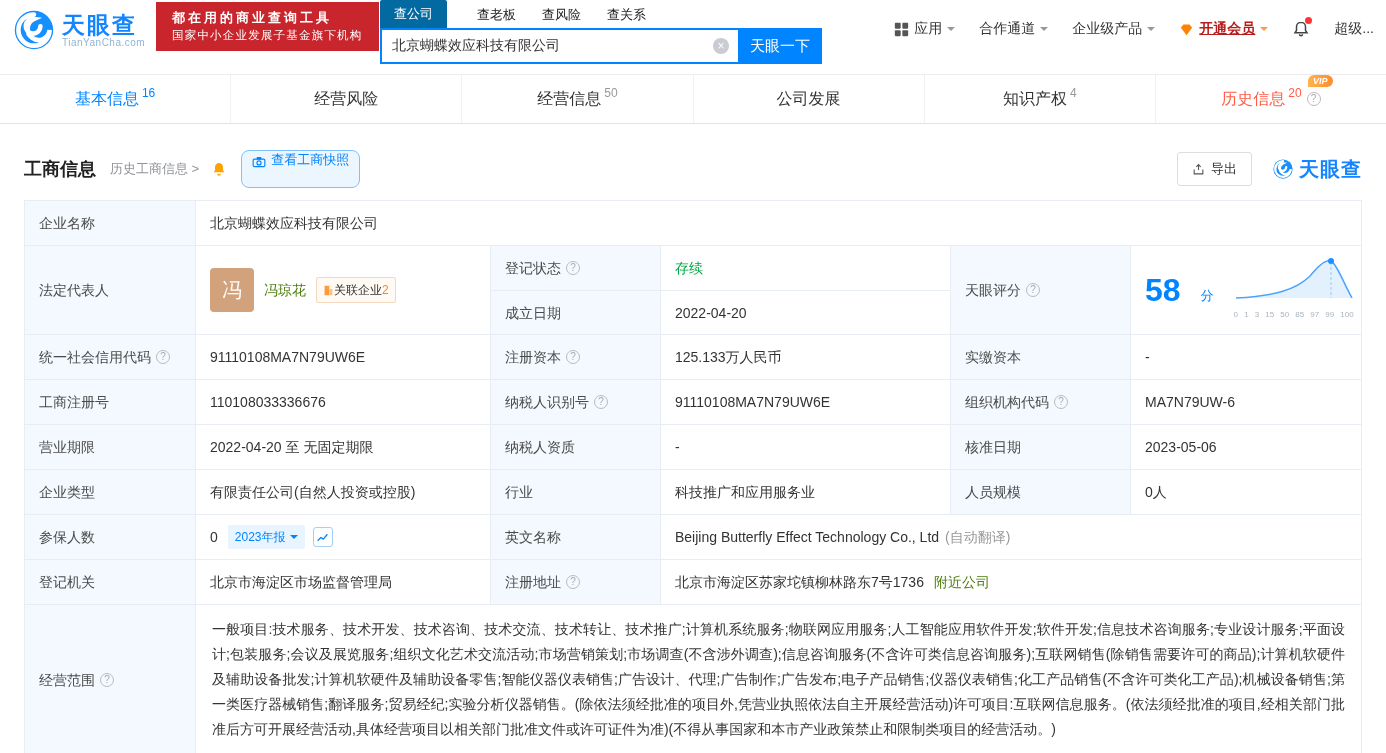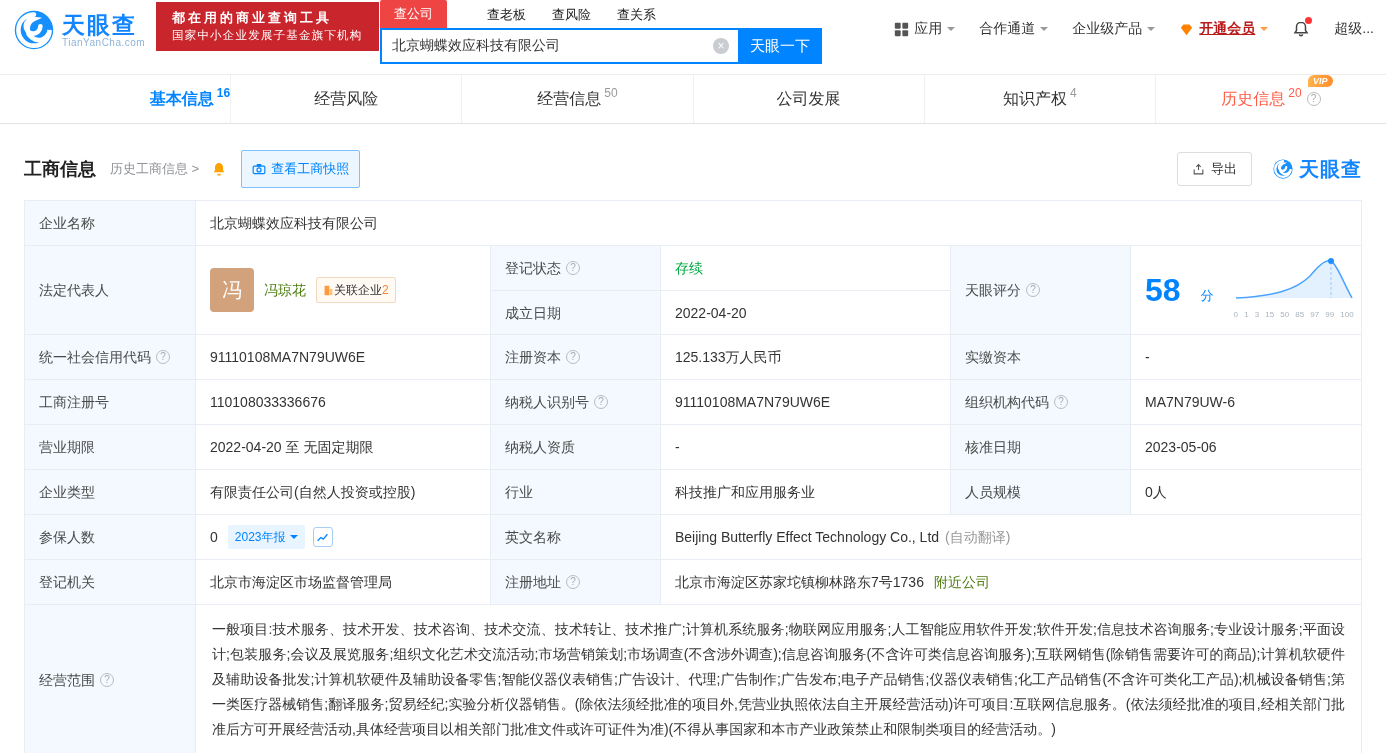--- a/index.html
+++ b/index.html
@@ -10,21 +10,21 @@
   .topbar { position:relative; height:62px; background:#fff; }
   .logo { position:absolute; left:12px; top:8px; display:flex; align-items:center; gap:6px; cursor:pointer; }
   .logo-brand { font-size:23px; font-weight:bold; color:#1285ff; letter-spacing:2px; line-height:24px; }
   .logo-domain { font-size:10px; color:#8fb4d6; letter-spacing:.5px; }
   .red-badge { position:absolute; left:156px; top:2px; background:#c9252c; color:#fff; padding:7px 16px; }
   .red-badge .l1 { font-size:13px; font-weight:bold; letter-spacing:3px; line-height:18px; }
   .red-badge .l2 { font-size:11.5px; letter-spacing:1.2px; line-height:17px; }
   .search-area { position:absolute; left:380px; top:2px; }
   .search-tabs { display:flex; align-items:flex-end; height:26px; }
   .stab { font-size:13px; color:#222; margin-right:26px; padding-bottom:4px; cursor:pointer; }
-  .stab.active { background:#ef4444; color:#fff; padding:5px 14px 5px; margin-right:40px; border-radius:2px 2px 0 0; }
+  .stab.active { background:#0369a1; color:#fff; padding:5px 14px 5px; margin-right:30px; border-radius:2px 2px 0 0; }
   .search-row { display:flex; }
   .input-wrap { position:relative; width:358px; }
   .input-wrap input { width:100%; height:36px; border:2px solid #0084ff; border-right:none; outline:none;
      padding:0 30px 0 10px; font-size:14px; color:#333; font-family:inherit; }
   .clear-btn { position:absolute; right:9px; top:10px; width:16px; height:16px; border-radius:50%;
      background:#c9ccd1; color:#fff; font-size:12px; line-height:16px; text-align:center; cursor:pointer; }
   .search-btn { width:84px; height:36px; background:#0084ff; color:#fff; border:none; font-size:15px;
      cursor:pointer; font-family:inherit; }
   .top-nav { position:absolute; right:12px; top:20px; display:flex; align-items:center; gap:24px; font-size:14px; color:#333; }
   .nav-item { display:flex; align-items:center; gap:5px; cursor:pointer; white-space:nowrap; }
@@ -33,39 +33,39 @@
   .nav-vip .crt { border-top-color:#ff9a40; }
   .bell-wrap { position:relative; cursor:pointer; display:flex; }
   .bell-dot { position:absolute; right:-2px; top:-3px; width:7px; height:7px; background:#f33; border-radius:50%; }
 
   
   .tabs-bar { margin-top:12px; height:50px; display:flex; background:#fff;
      border-top:1px solid #ececec; border-bottom:1px solid #e3e3e3; }
   .tab { flex:1; display:flex; align-items:center; justify-content:center; font-size:16px; color:#333;
      cursor:pointer; position:relative; border-left:1px solid #f1f1f1; }
   .tab:first-child { border-left:none; }
-  .tab.active { color:#0084ff; font-weight:bold;justify-content:flex-end; }
+  .tab.active { color:#0084ff; font-weight:normal; }
   .tab-count { font-size:12px; color:#999; margin-left:3px; position:relative; top:-6px; }
   .tab.active .tab-count { color:#0084ff; }
   .tab.history { color:#ff5c47; }
   .tab.history .tab-count { color:#ff5c47; }
   .tab-inner { position:relative; display:flex; align-items:center; }
   .vip-tag { position:absolute; top:-14px; right:-12px; background:linear-gradient(90deg,#ffb34d,#ff8c2b);
      color:#fff; font-size:9px; font-weight:bold; font-style:italic; padding:1px 5px; border-radius:6px 6px 6px 0; }
   .help { display:inline-block; width:14px; height:14px; border:1px solid #bbb; border-radius:50%;
      color:#aaa; font-size:10px; line-height:12px; text-align:center; margin-left:5px; cursor:pointer; flex:none; }
   .help::before { content:"?"; }
 
   
   .section-head { display:flex; align-items:center; margin:26px 24px 12px; }
   .sec-title { font-size:18px; font-weight:bold; color:#222; }
   .hist-link { font-size:13px; color:#909399; margin-left:14px; cursor:pointer; }
   .sub-bell { margin-left:12px; cursor:pointer; display:flex; }
-  .snap-btn { margin-left:14px; display:flex; align-items:center; gap:5px; height:26px; padding:18px 10px;
-     background:#ecf6ff; border:1px solid #7fc0ff; border-radius:2px; color:#0084ff; font-size:13px; cursor:pointer; }
+  .snap-btn { margin-left:14px; display:flex; align-items:flex-end; gap:5px; height:26px; padding:18px 10px;
+     background:#ecf6ff; border:1px solid #7fc0ff; border-radius:8px; color:#0084ff; font-size:13px; cursor:pointer; }
   .head-spacer { flex:1; }
   .export-btn { display:flex; align-items:center; gap:6px; height:30px; padding:16px 14px; background:#fff;
      border:1px solid #ddd; border-radius:3px; font-size:13px; color:#333; cursor:pointer; }
   .head-brand { display:flex; align-items:center; gap:5px; margin-left:20px; }
   .head-brand-txt { font-size:20px; font-weight:bold; color:#1285ff; letter-spacing:1px; }
 
   
   .info-table { margin:0 24px; border:1px solid #e8edf3; }
   .row { display:grid; grid-template-columns:170px 295px 170px 290px 180px 1fr; border-top:1px solid #e8edf3; }
   .row:first-child { border-top:none; }

